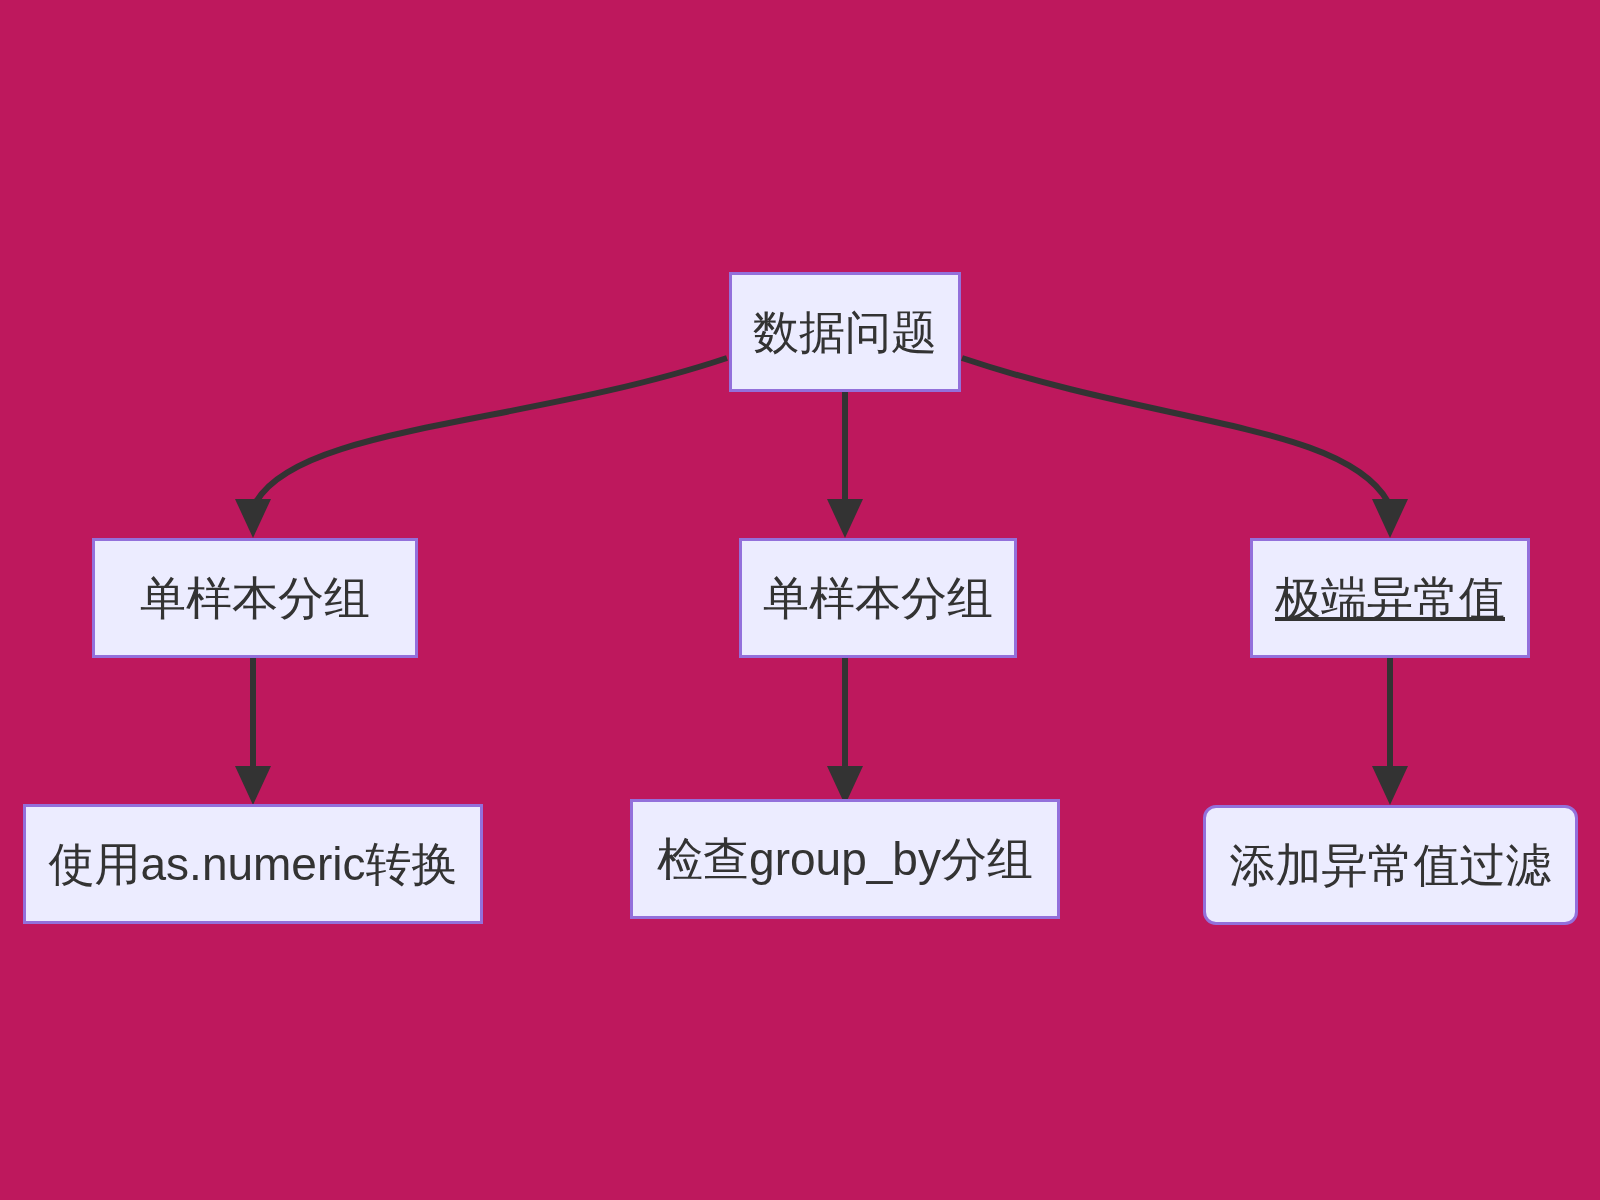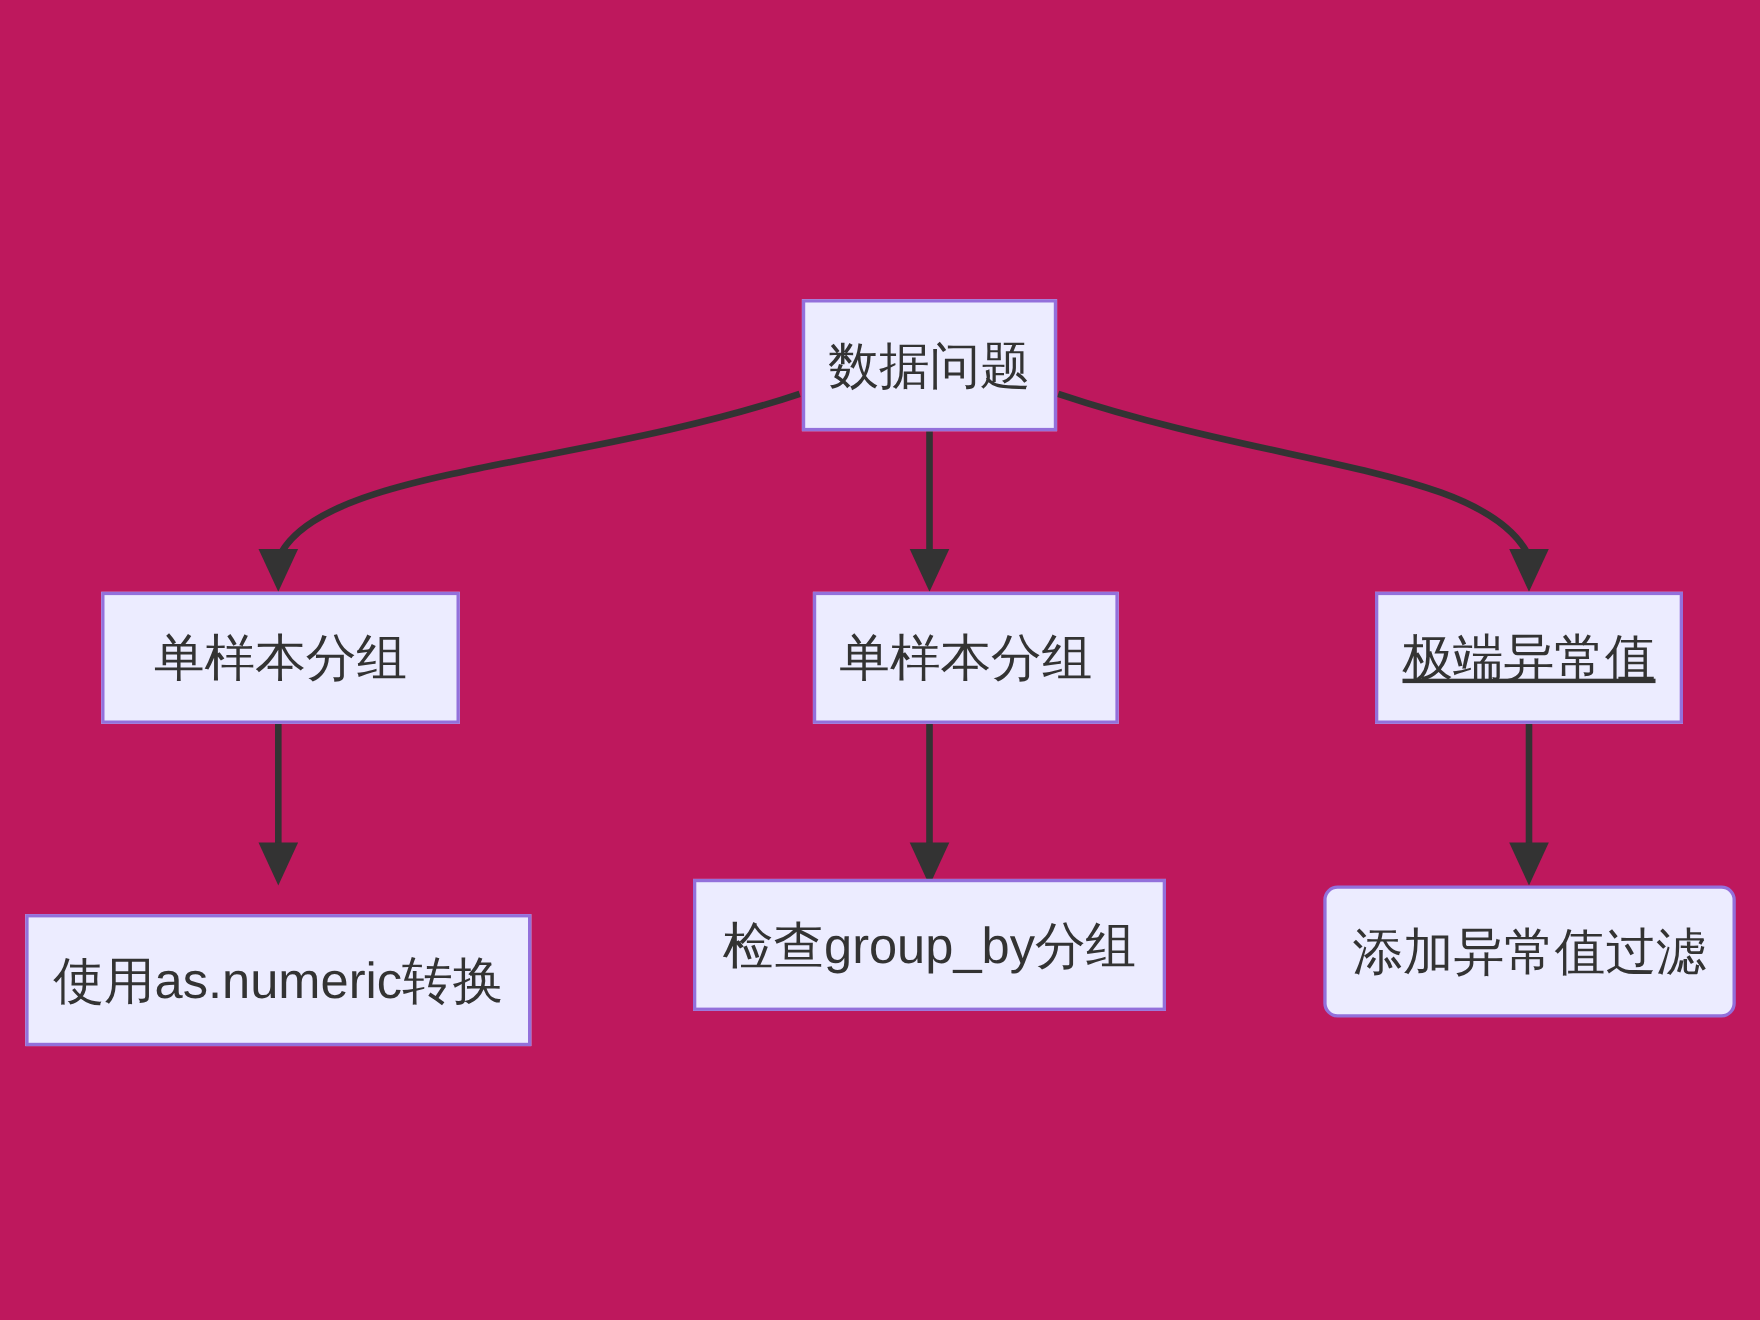--- a/index.html
+++ b/index.html
@@ -43,21 +43,21 @@
     align-items: center;
     justify-content: center;
     white-space: nowrap;
     text-align: center;
   }
   
   .node-root          { left: 729px;  top: 272px; width: 232px; height: 120px; }
   .node-branch-left   { left: 92px;   top: 538px; width: 326px; height: 120px; }
   .node-branch-middle { left: 739px;  top: 538px; width: 278px; height: 120px; }
   .node-branch-right  { left: 1250px; top: 538px; width: 280px; height: 120px; text-decoration: underline; }
-  .node-action-left   { left: 23px;   top: 831px; width: 460px; height: 120px; }
+  .node-action-left   { left: 23px;   top: 804px; width: 460px; height: 120px; }
   .node-action-middle { left: 630px;  top: 799px; width: 430px; height: 120px; text-align: center; }
   .node-action-right  { left: 1203px; top: 805px; width: 375px; height: 120px; border-radius: 13px; }
 </style>
 </head>
 <body>
 
 <div class="canvas">
 
   <svg class="edges" viewBox="0 0 1600 1200" xmlns="http://www.w3.org/2000/svg">
     <g>

